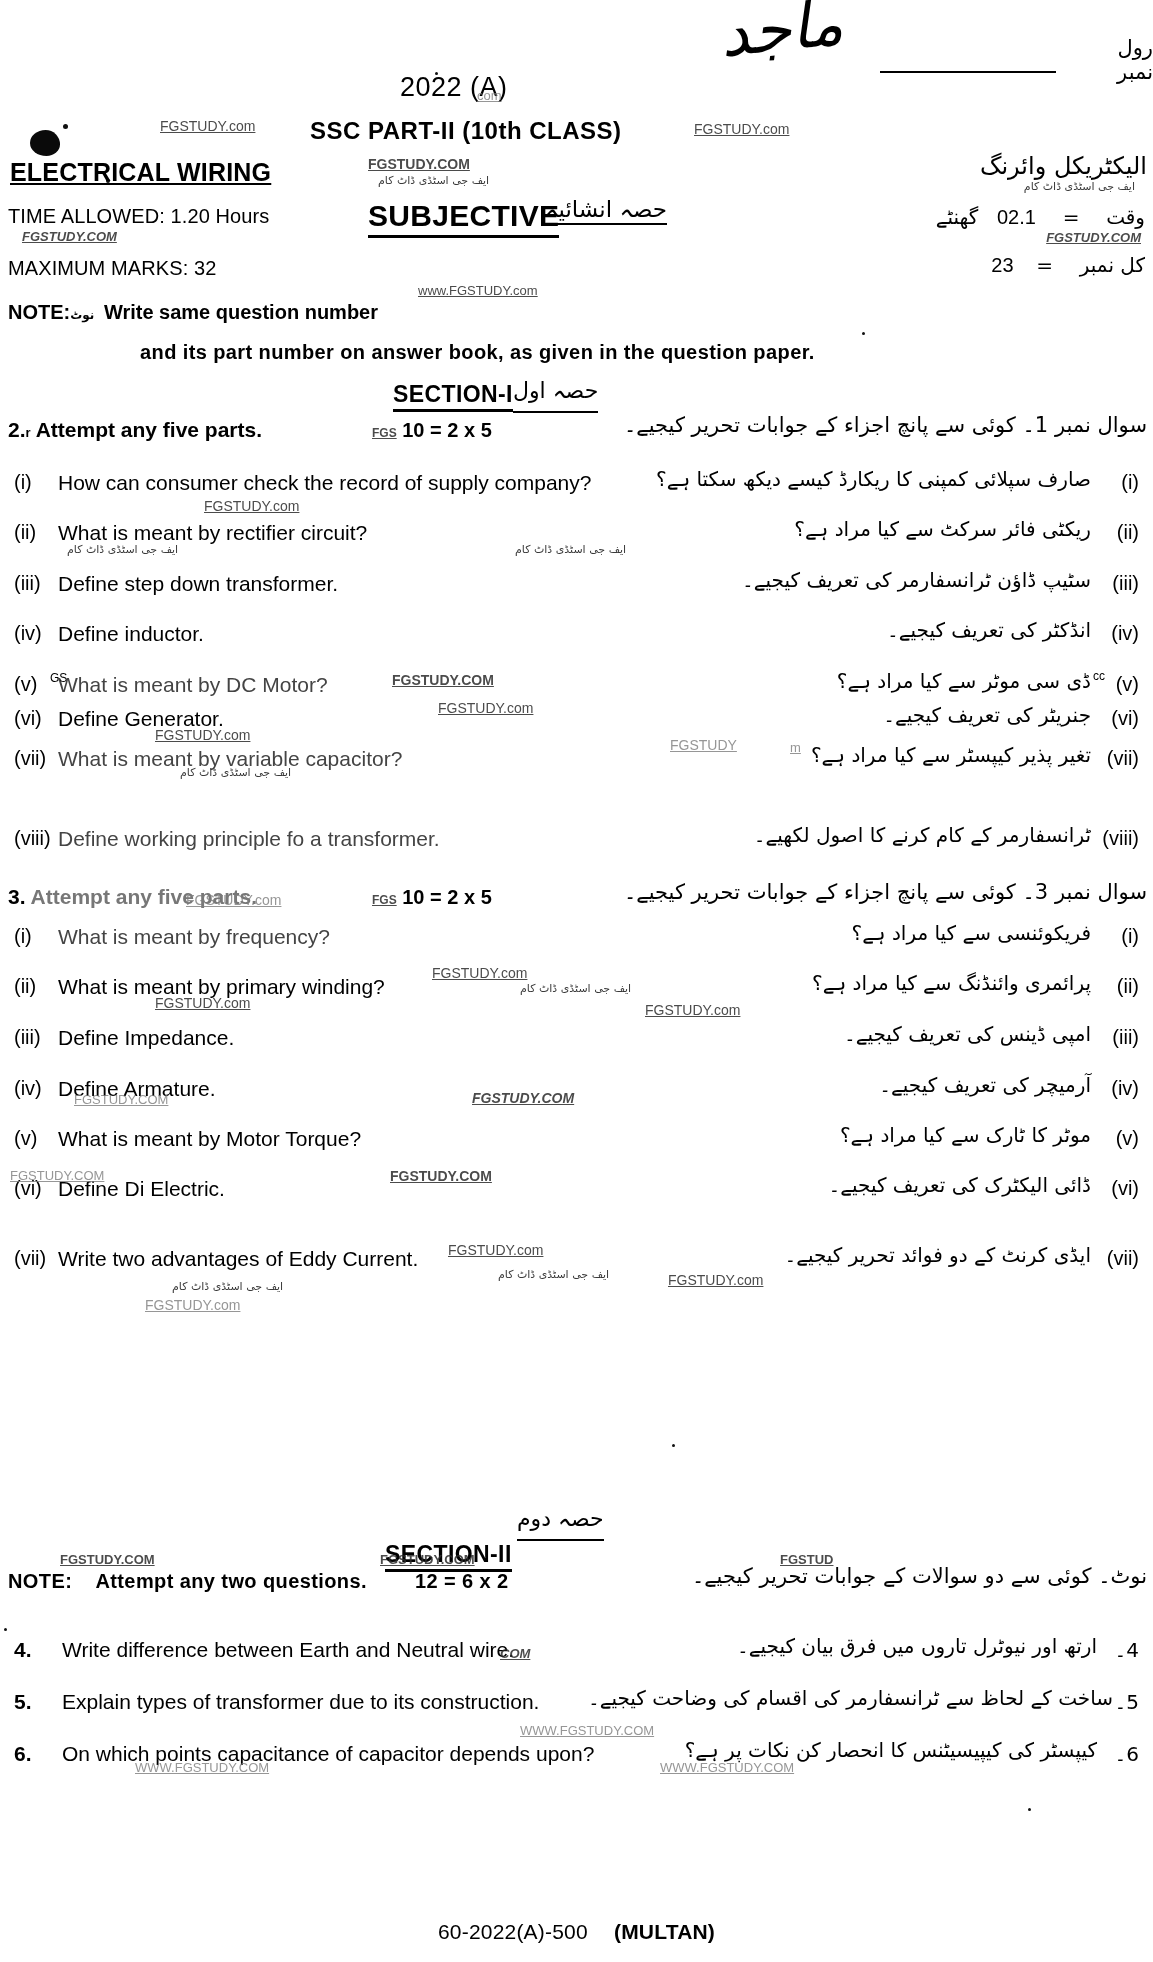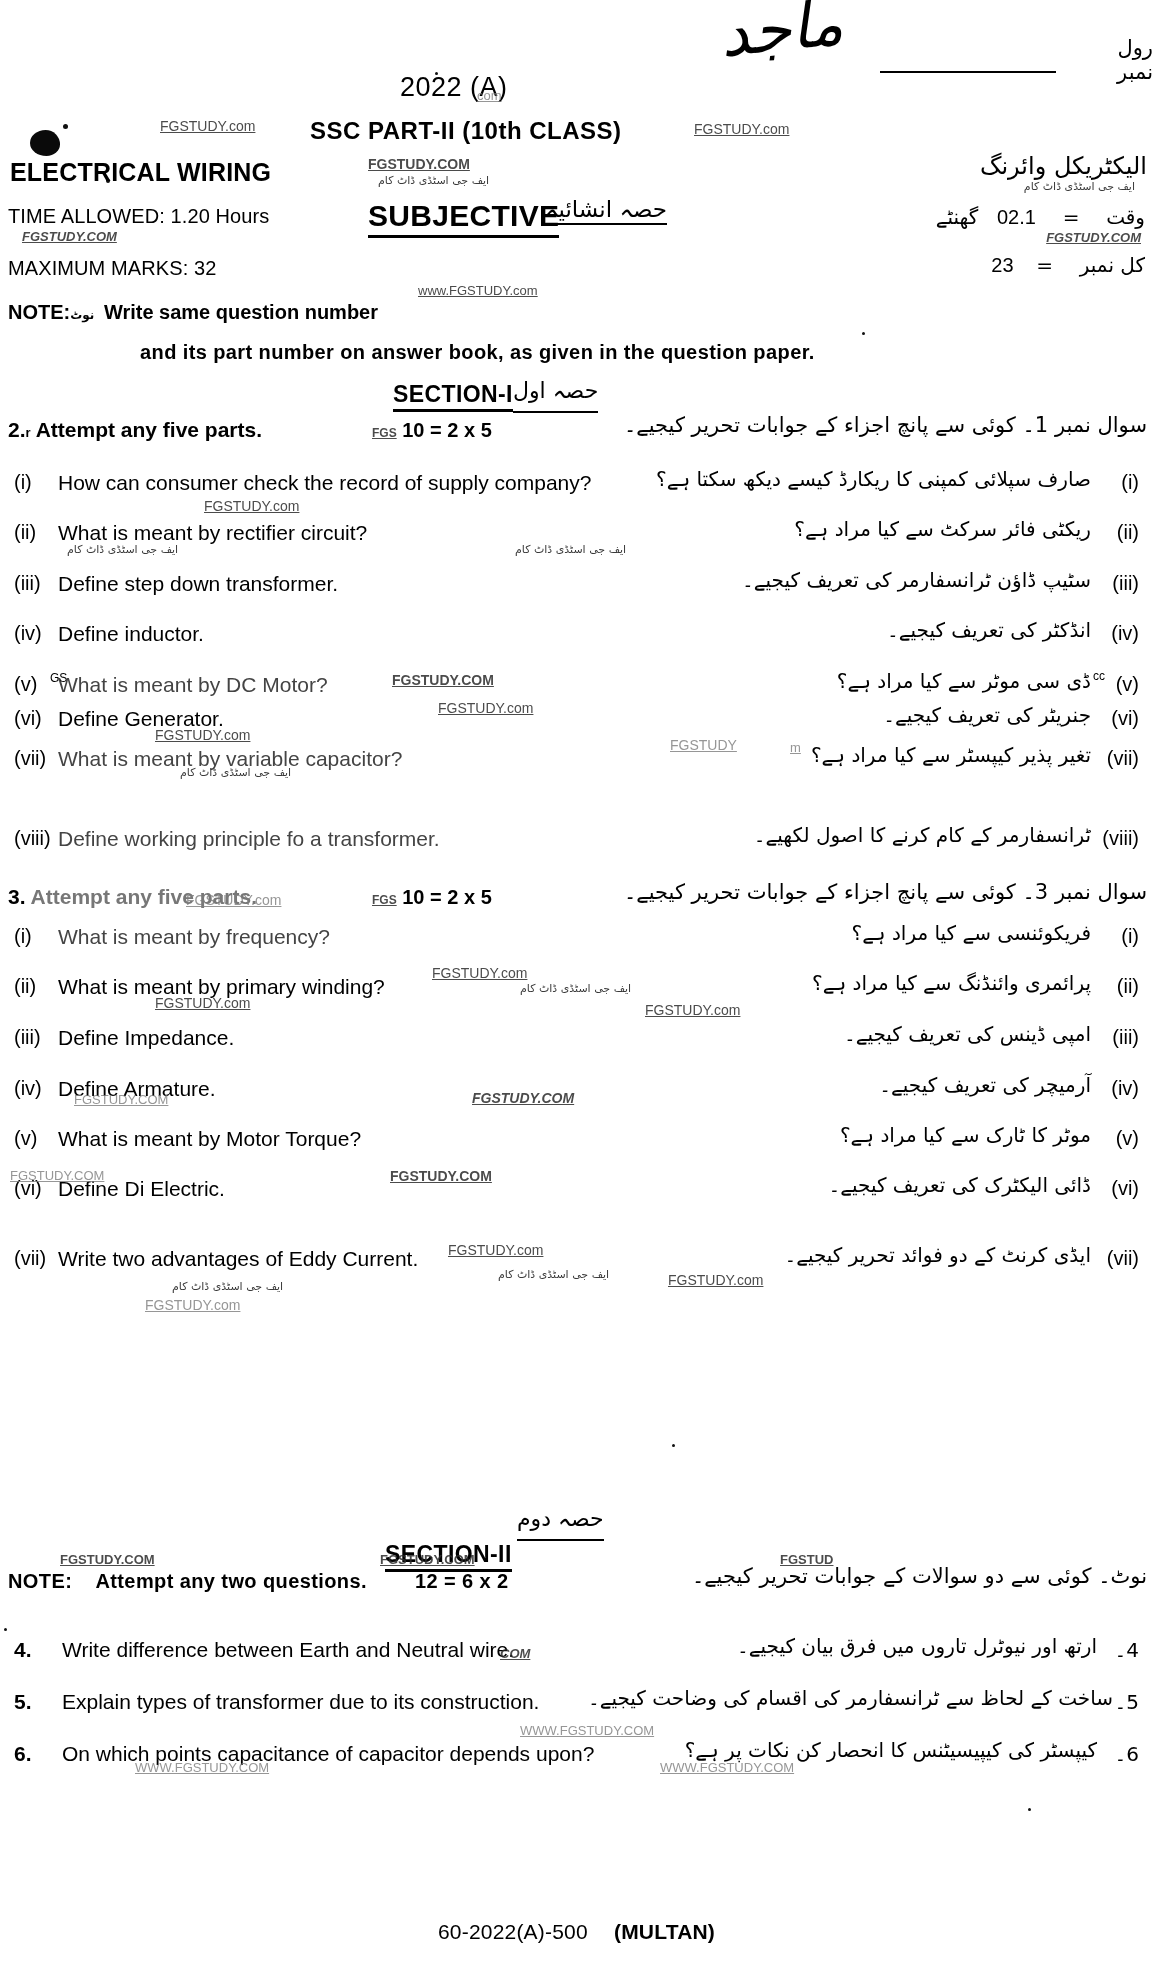--- a/index.html
+++ b/index.html
@@ -51,21 +51,21 @@
   
   .blot {
     background: #0a0a0a;
     border-radius: 52% 48% 45% 55% / 50% 55% 45% 50%;
   }
   .speck { background: #111; border-radius: 50%; }
 
   
   .year { font-size: 27px; letter-spacing: .5px; }
   .classline { font-size: 24px; font-weight: bold; letter-spacing: .5px; }
-  .subject-en { font-size: 25px; font-weight: bold; letter-spacing: .2px; }
+  .subject-en { font-size: 25px; font-weight: bold; letter-spacing: .2px; text-decoration: underline; }
   .subject-ur { font-size: 24px; }
   .rollno-ur { font-size: 21px; }
   .rollline {
     border-bottom: 2.4px solid #000;
     width: 176px;
   }
   .handwrite {
     font-family: "DejaVu Serif", serif;
     font-size: 62px;
     font-style: italic;

